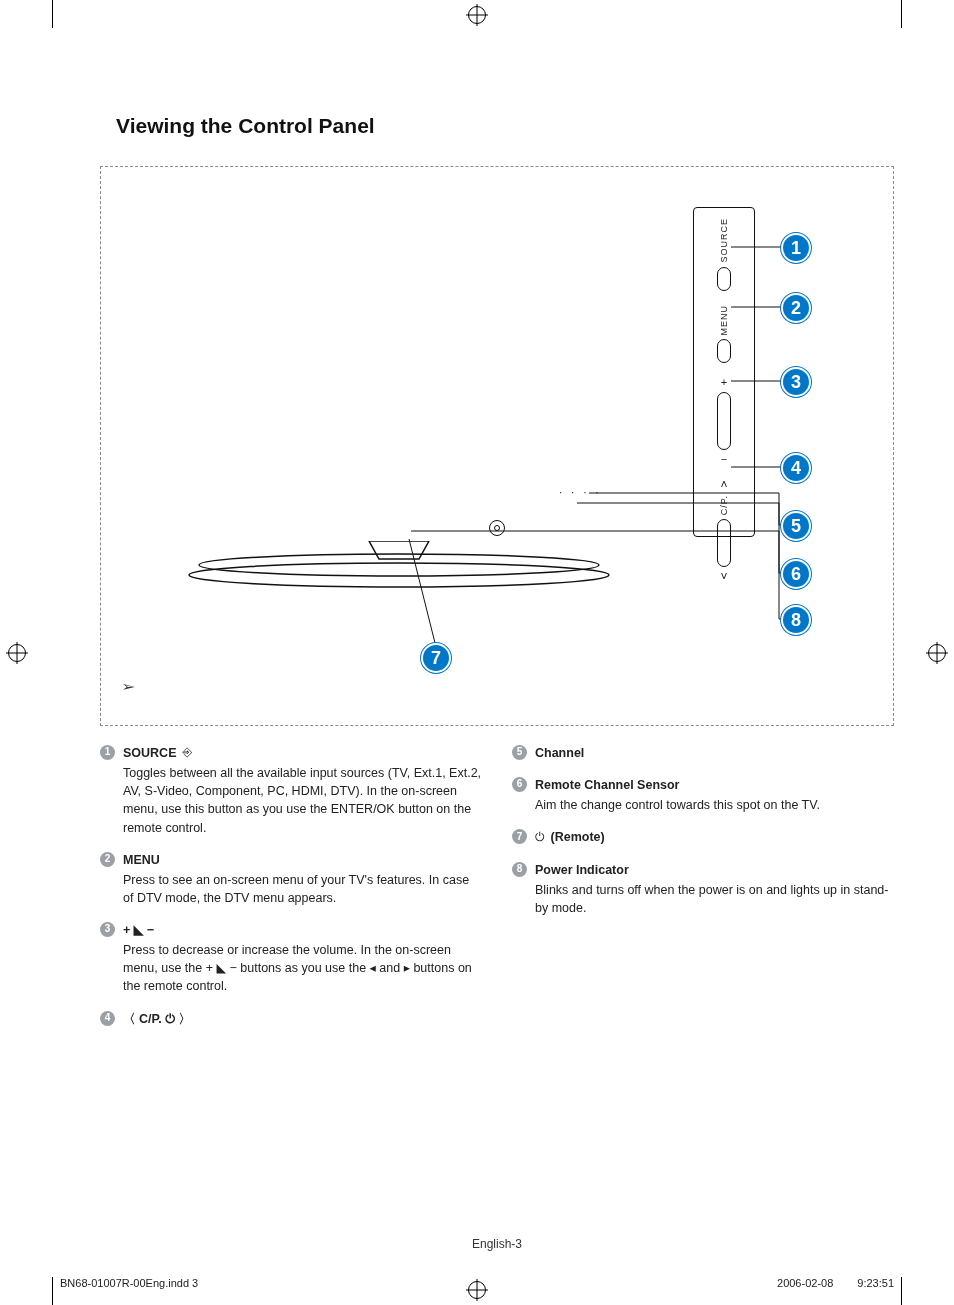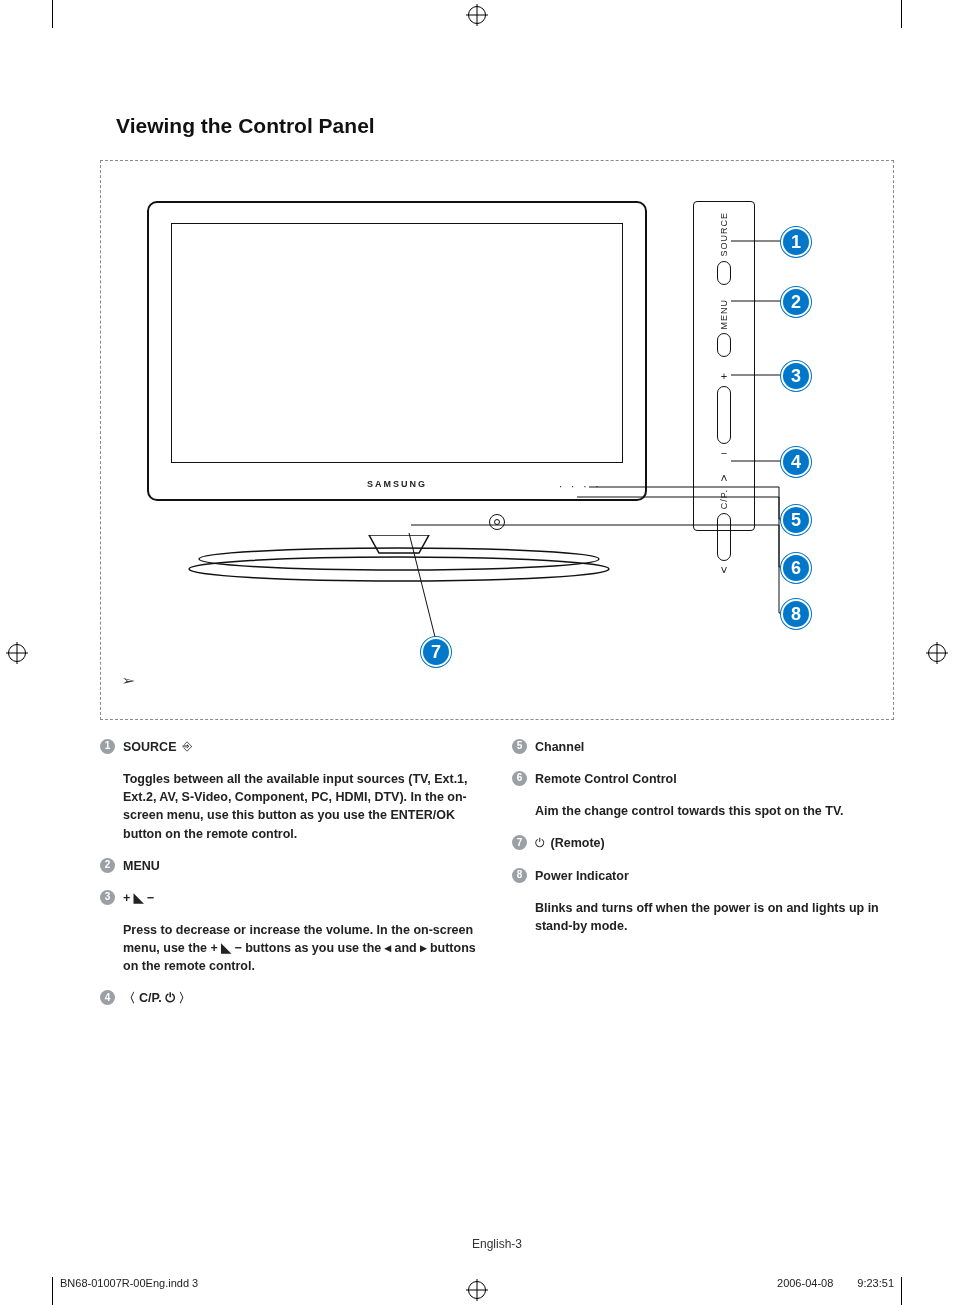--- a/index.html
+++ b/index.html
@@ -40,21 +40,21 @@
   .crop-bl-v { left: 52px; bottom: 0; width: 1px; height: 28px; }
   .crop-br-v { right: 52px; bottom: 0; width: 1px; height: 28px; }
 
   .page {
     position: absolute;
     left: 100px; right: 60px; top: 110px; bottom: 60px;
   }
 
   .section-title-wrap {
     display: flex; align-items: flex-end; gap: 10px;
-    margin-bottom: 18px;
+    margin-bottom: 24px;
   }
   .title-bar {
     width: 6px; background: #2a2a2a;
   }
   .section-title {
     font-size: 21px;
     font-weight: 700;
     color: #111;
     padding: 4px 0;
   }
@@ -193,21 +193,21 @@
     color: #fff;
     font-size: 10px;
     font-weight: 700;
     display: flex; align-items: center; justify-content: center;
     flex: none;
     margin-top: 1px;
   }
   .item-body { flex: 1; }
   .item-title { font-weight: 700; display: inline; }
   .item-title-row { display: flex; align-items: center; gap: 6px; }
-  .item-desc { margin-top: 14px; font-weight: bold; }
+  .item-desc { margin-top: 2px; }
   .tiny-icon { font-size: 12px; }
 
   .page-num {
     position: absolute;
     left: 50%; transform: translateX(-50%);
     bottom: -6px;
     font-size: 12px; color: #333;
   }
 
   .footer-meta {
@@ -243,24 +243,20 @@
 <div class="page">
 
   <div class="section-title-wrap">
     <div class="title-bar"></div>
     <h1 class="section-title">Viewing the Control Panel</h1>
   </div>
 
   <div class="figure-box">
     <div class="tv-area">
 
-      <div class="tv-body">
-        <div class="tv-screen"></div>
-        <div class="tv-logo">SAMSUNG</div>
-      </div>
       <div class="tv-ir"></div>
       <div class="tv-speaker-dots">· · · ·</div>
       <div class="stand">
         <svg viewBox="0 0 460 50" preserveAspectRatio="none">
           <ellipse cx="230" cy="34" rx="210" ry="12" fill="none" stroke="#111" stroke-width="1.5"></ellipse>
           <ellipse cx="230" cy="24" rx="200" ry="11" fill="none" stroke="#111" stroke-width="1.5"></ellipse>
           <path d="M200 0 L260 0 L250 18 L210 18 Z" fill="none" stroke="#111" stroke-width="1.5"></path>
         </svg>
       </div>
 
@@ -323,20 +319,21 @@
             <span class="tiny-icon sym">⎆</span>
           </div>
           <div class="item-desc">Toggles between all the available input sources (TV, Ext.1, Ext.2, AV, S-Video, Component, PC, HDMI, DTV). In the on-screen menu, use this button as you use the ENTER/OK button on the remote control.</div>
         </div>
       </div>
 
       <div class="item">
         <div class="bullet">2</div>
         <div class="item-body">
           <span class="item-title">MENU</span>
+          <div class="item-desc">Press to see an on-screen menu of your TV's features. In case of DTV mode, the DTV menu appears.</div>
         </div>
       </div>
 
       <div class="item">
         <div class="bullet">3</div>
         <div class="item-body">
           <span class="item-title sym">+  ◣  −</span>
           <div class="item-desc">Press to decrease or increase the volume. In the on-screen menu, use the + ◣ − buttons as you use the ◂ and ▸ buttons on the remote control.</div>
         </div>
       </div>
@@ -355,21 +352,21 @@
       <div class="item">
         <div class="bullet">5</div>
         <div class="item-body">
           <span class="item-title">Channel</span>
         </div>
       </div>
 
       <div class="item">
         <div class="bullet">6</div>
         <div class="item-body">
-          <span class="item-title">Remote Control Control</span>
+          <span class="item-title">Remote Channel Sensor</span>
           <div class="item-desc">Aim the change control towards this spot on the TV.</div>
         </div>
       </div>
 
       <div class="item">
         <div class="bullet">7</div>
         <div class="item-body">
           <div class="item-title-row">
             <span class="tiny-icon sym">⏻</span>
             <span class="item-title">(Remote)</span>
@@ -387,16 +384,16 @@
 
     </div>
   </div>
 
   <div class="page-num">English-3</div>
 </div>
 
 <div class="footer-meta">
   <span>BN68-01007R-00Eng.indd   3</span>
   <span class="footer-right">
-    <span>2006-04-08</span>
+    <span>2006-02-08</span>
     <span>9:23:51</span>
   </span>
 </div>
 
 </body></html>

